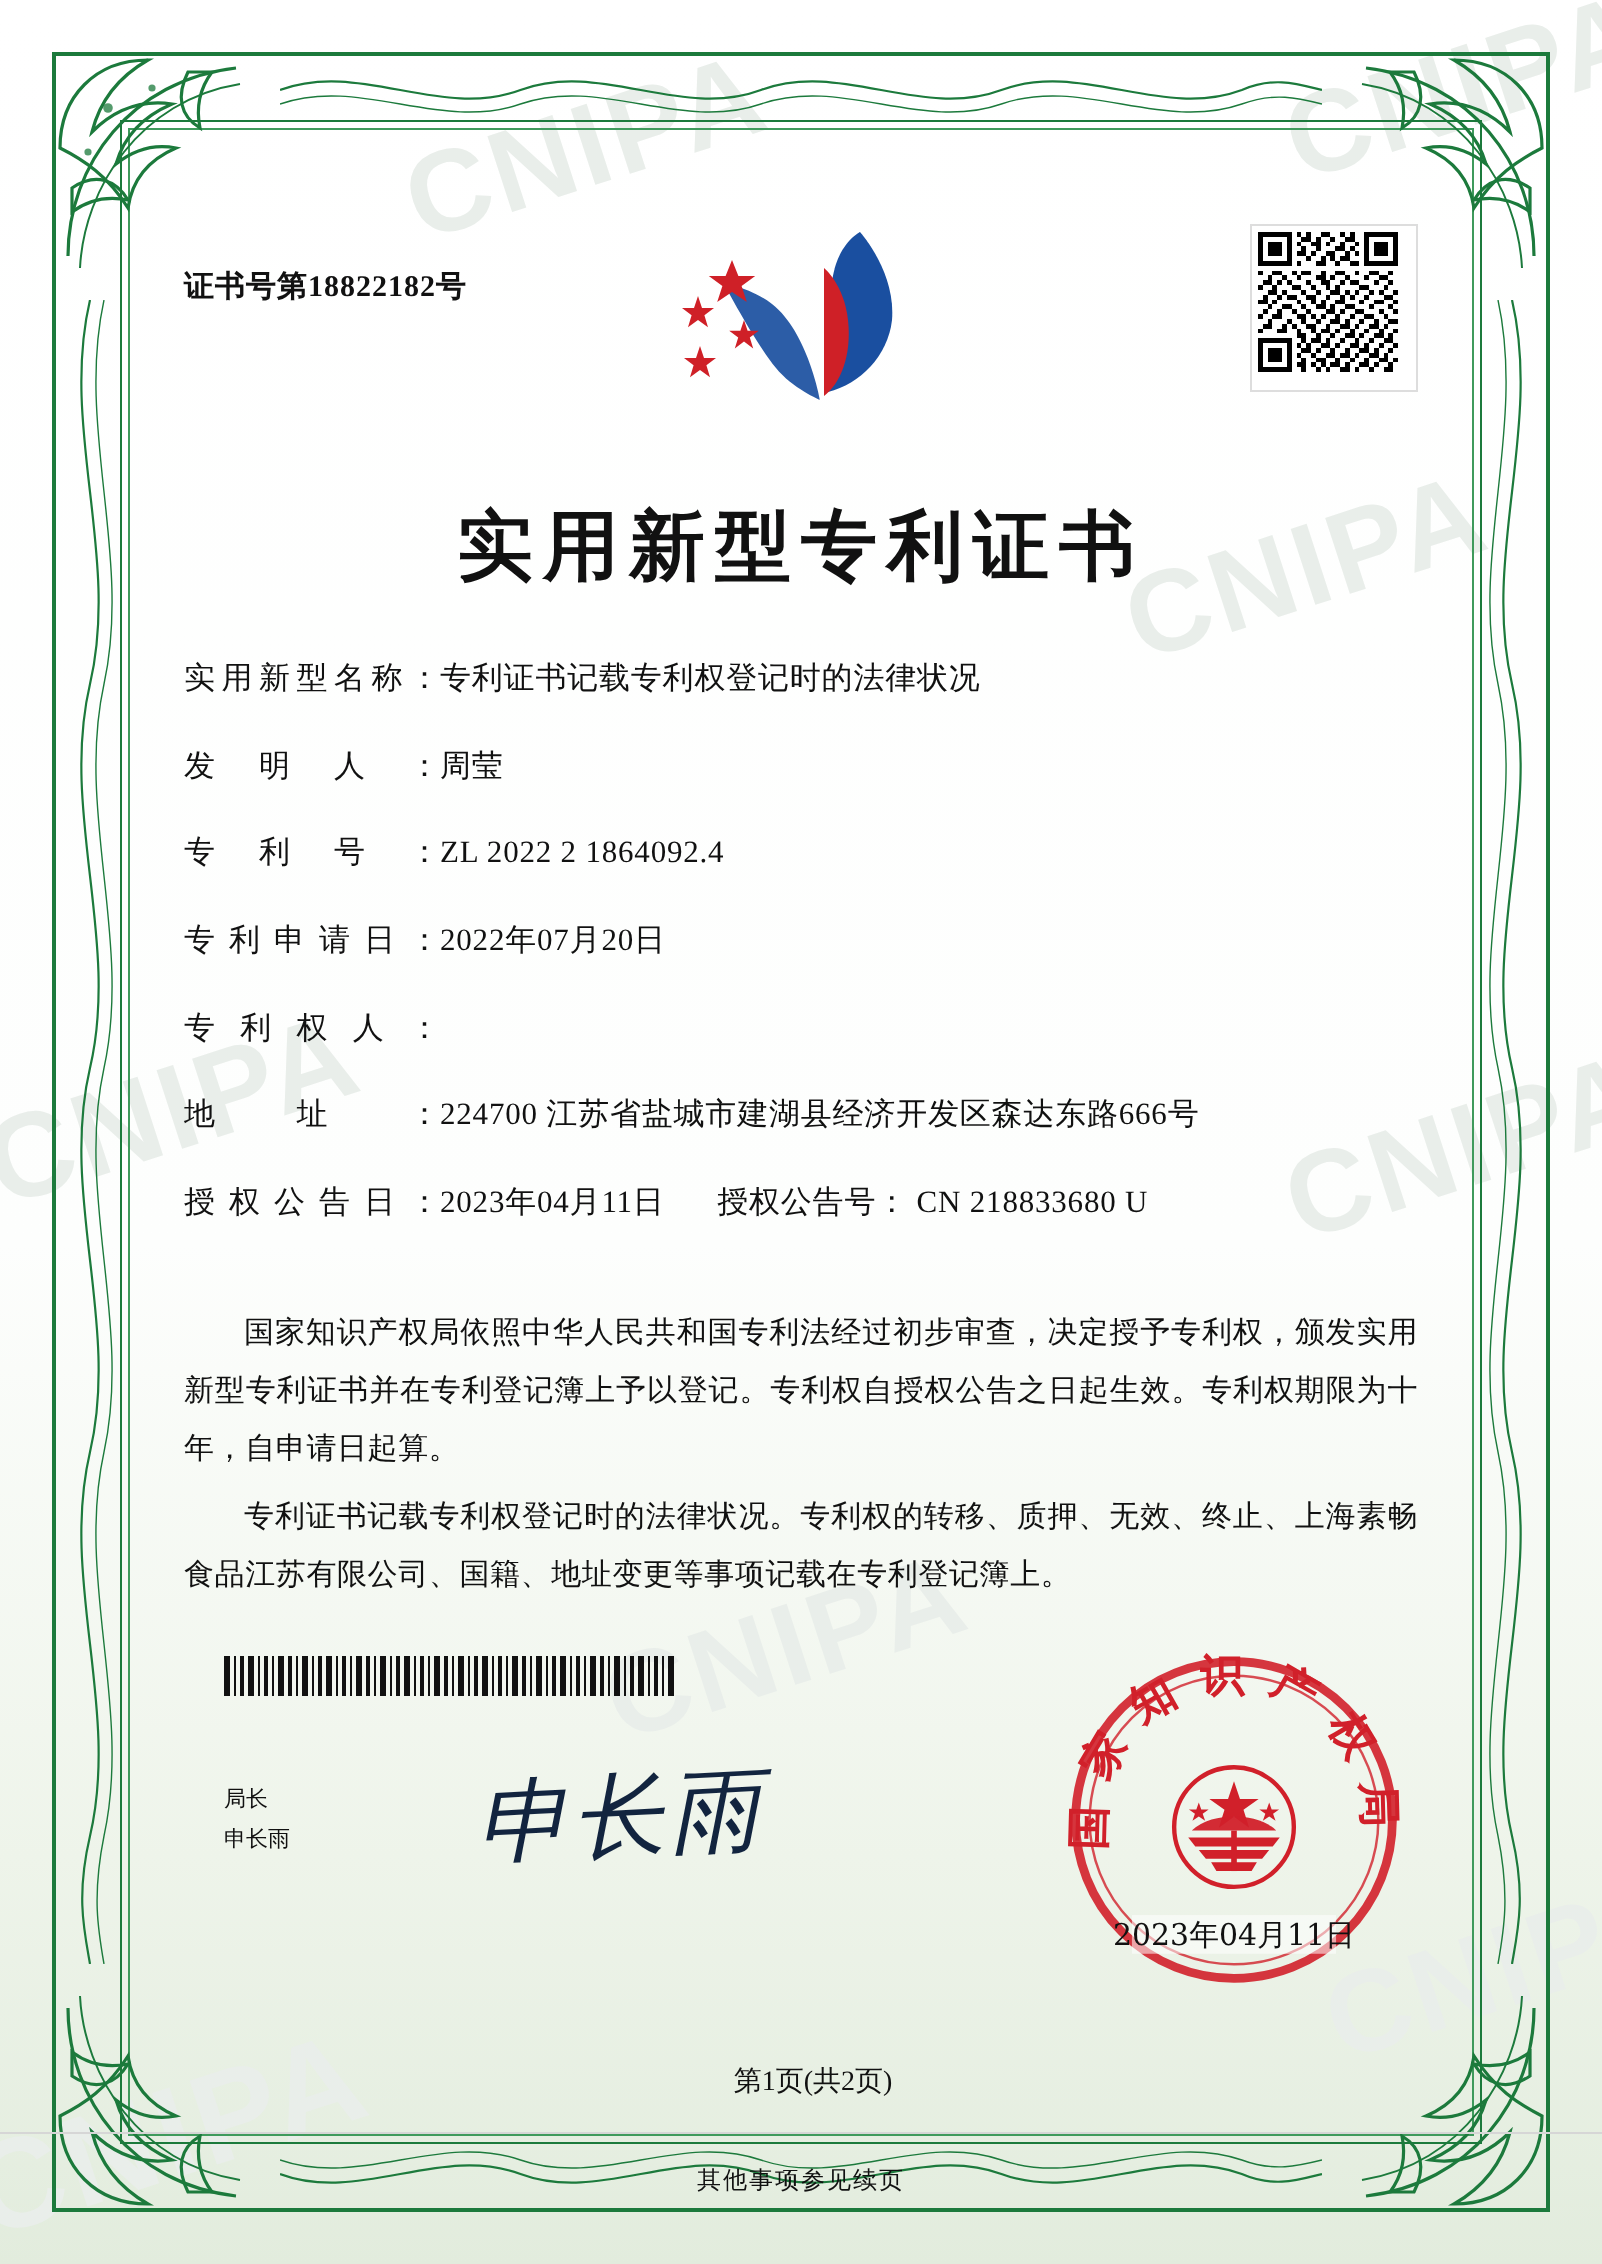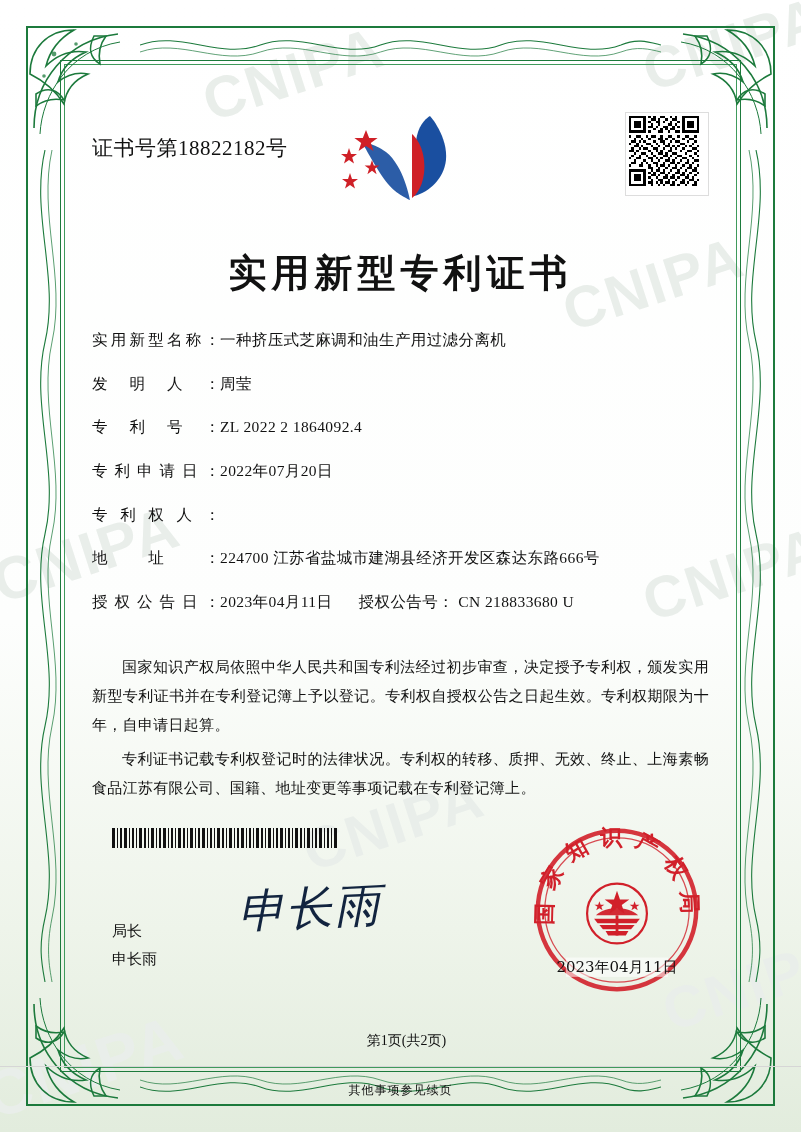--- a/index.html
+++ b/index.html
@@ -73,24 +73,25 @@
     position: absolute;
     left: 92px; right: 92px; top: 112px;
   }
   .topline {
     display: flex;
     justify-content: space-between;
     align-items: flex-start;
     height: 100px;
   }
   .cert-no {
-    font-size: 21px;
+    font-size: 15px;
     color: #111;
     letter-spacing: 0.5px;
     padding-top: 22px;
+    font-weight: bold;
   }
   .logo {
     position: absolute;
     left: 50%;
     transform: translateX(-50%);
     top: 116px;
     width: 150px;
     height: 92px;
   }
   .qr {
@@ -148,22 +149,22 @@
   .barcode {
     position: absolute;
     left: 112px;
     top: 828px;
     width: 228px;
     height: 20px;
   }
   .sign-area {
     position: absolute;
     left: 112px;
-    top: 918px;
-    font-size: 15px;
+    top: 890px;
+    font-size: 11px;
     color: #111;
     line-height: 1.85;
   }
   .signature {
     position: absolute;
     left: 238px;
     top: 878px;
     font-size: 46px;
     color: #12243f;
     font-family: "DejaVu Serif", serif;
@@ -558,21 +559,21 @@
       <div class="field">
         <div class="lbl">
           <span>实</span>
           <span>用</span>
           <span>新</span>
           <span>型</span>
           <span>名</span>
           <span>称</span>
           <span>：</span>
         </div>
-        <div class="val">一种挤压式芝麻调和油生产用过滤分离机</div>
+        <div class="val">专利证书记载专利权登记时的法律状况</div>
       </div>
 
       <div class="field">
         <div class="lbl">
           <span>发</span>
           <span>明</span>
           <span>人</span>
           <span>：</span>
         </div>
         <div class="val">周莹</div>

